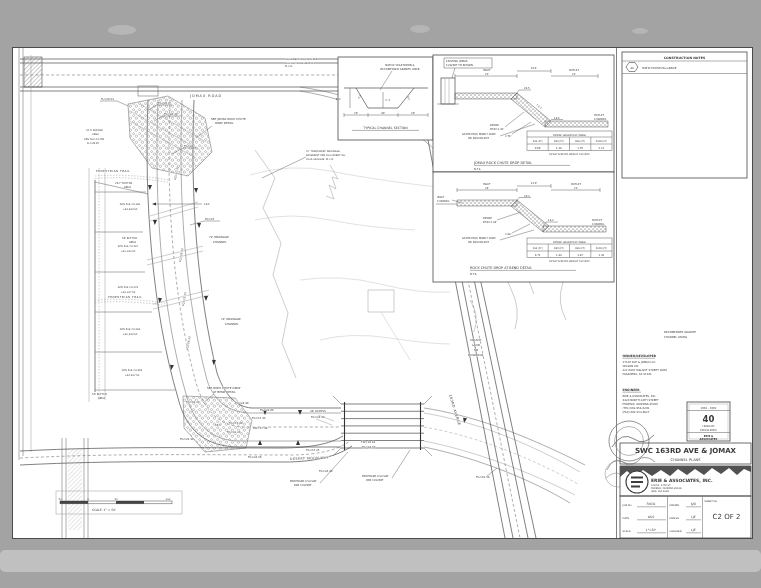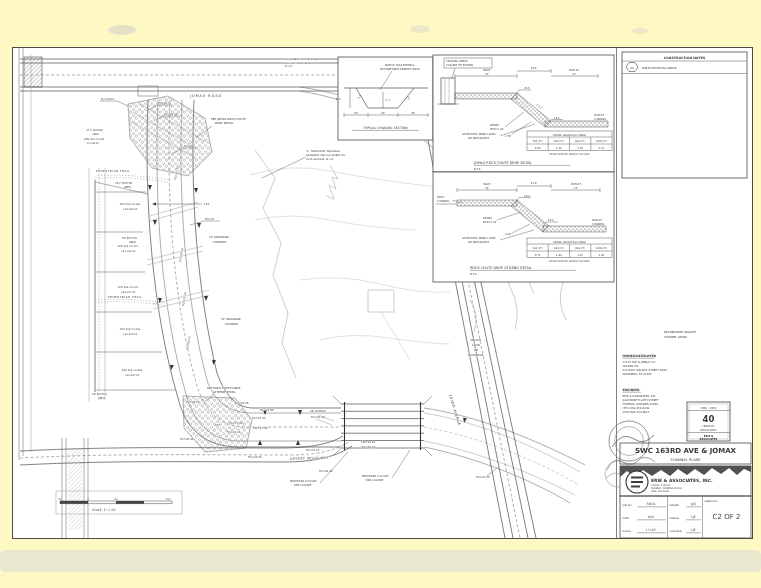--- a/index.html
+++ b/index.html
@@ -1,16 +1,16 @@
 <!DOCTYPE html>
 <html><head>
 <meta charset="utf-8">
 <style>
   html,body{margin:0;padding:0;background:#fbfbfa;}
-  .page{position:relative;width:761px;height:588px;background:#fef9c3;overflow:hidden;
+  .page{position:relative;width:761px;height:588px;background:#a3a3a3;overflow:hidden;
         font-family:"DejaVu Sans",sans-serif;}
   svg{font-family:"DejaVu Sans",sans-serif;}
   svg text{fill:#3a3a3a;}
   .ln{stroke:#4a4a4a;stroke-width:.7;fill:none;}
   .l2{stroke:#6a6a6a;stroke-width:.55;fill:none;}
   .lt{stroke:#9a9a9a;stroke-width:.5;fill:none;}
   .ft{stroke:#bdbdbd;stroke-width:.45;fill:none;}
   .bx{fill:#ffffff;stroke:#4a4a4a;stroke-width:.8;}
   .dsh{stroke-dasharray:3 2.2;}
   .dt{stroke-dasharray:1.5 1.5;}

